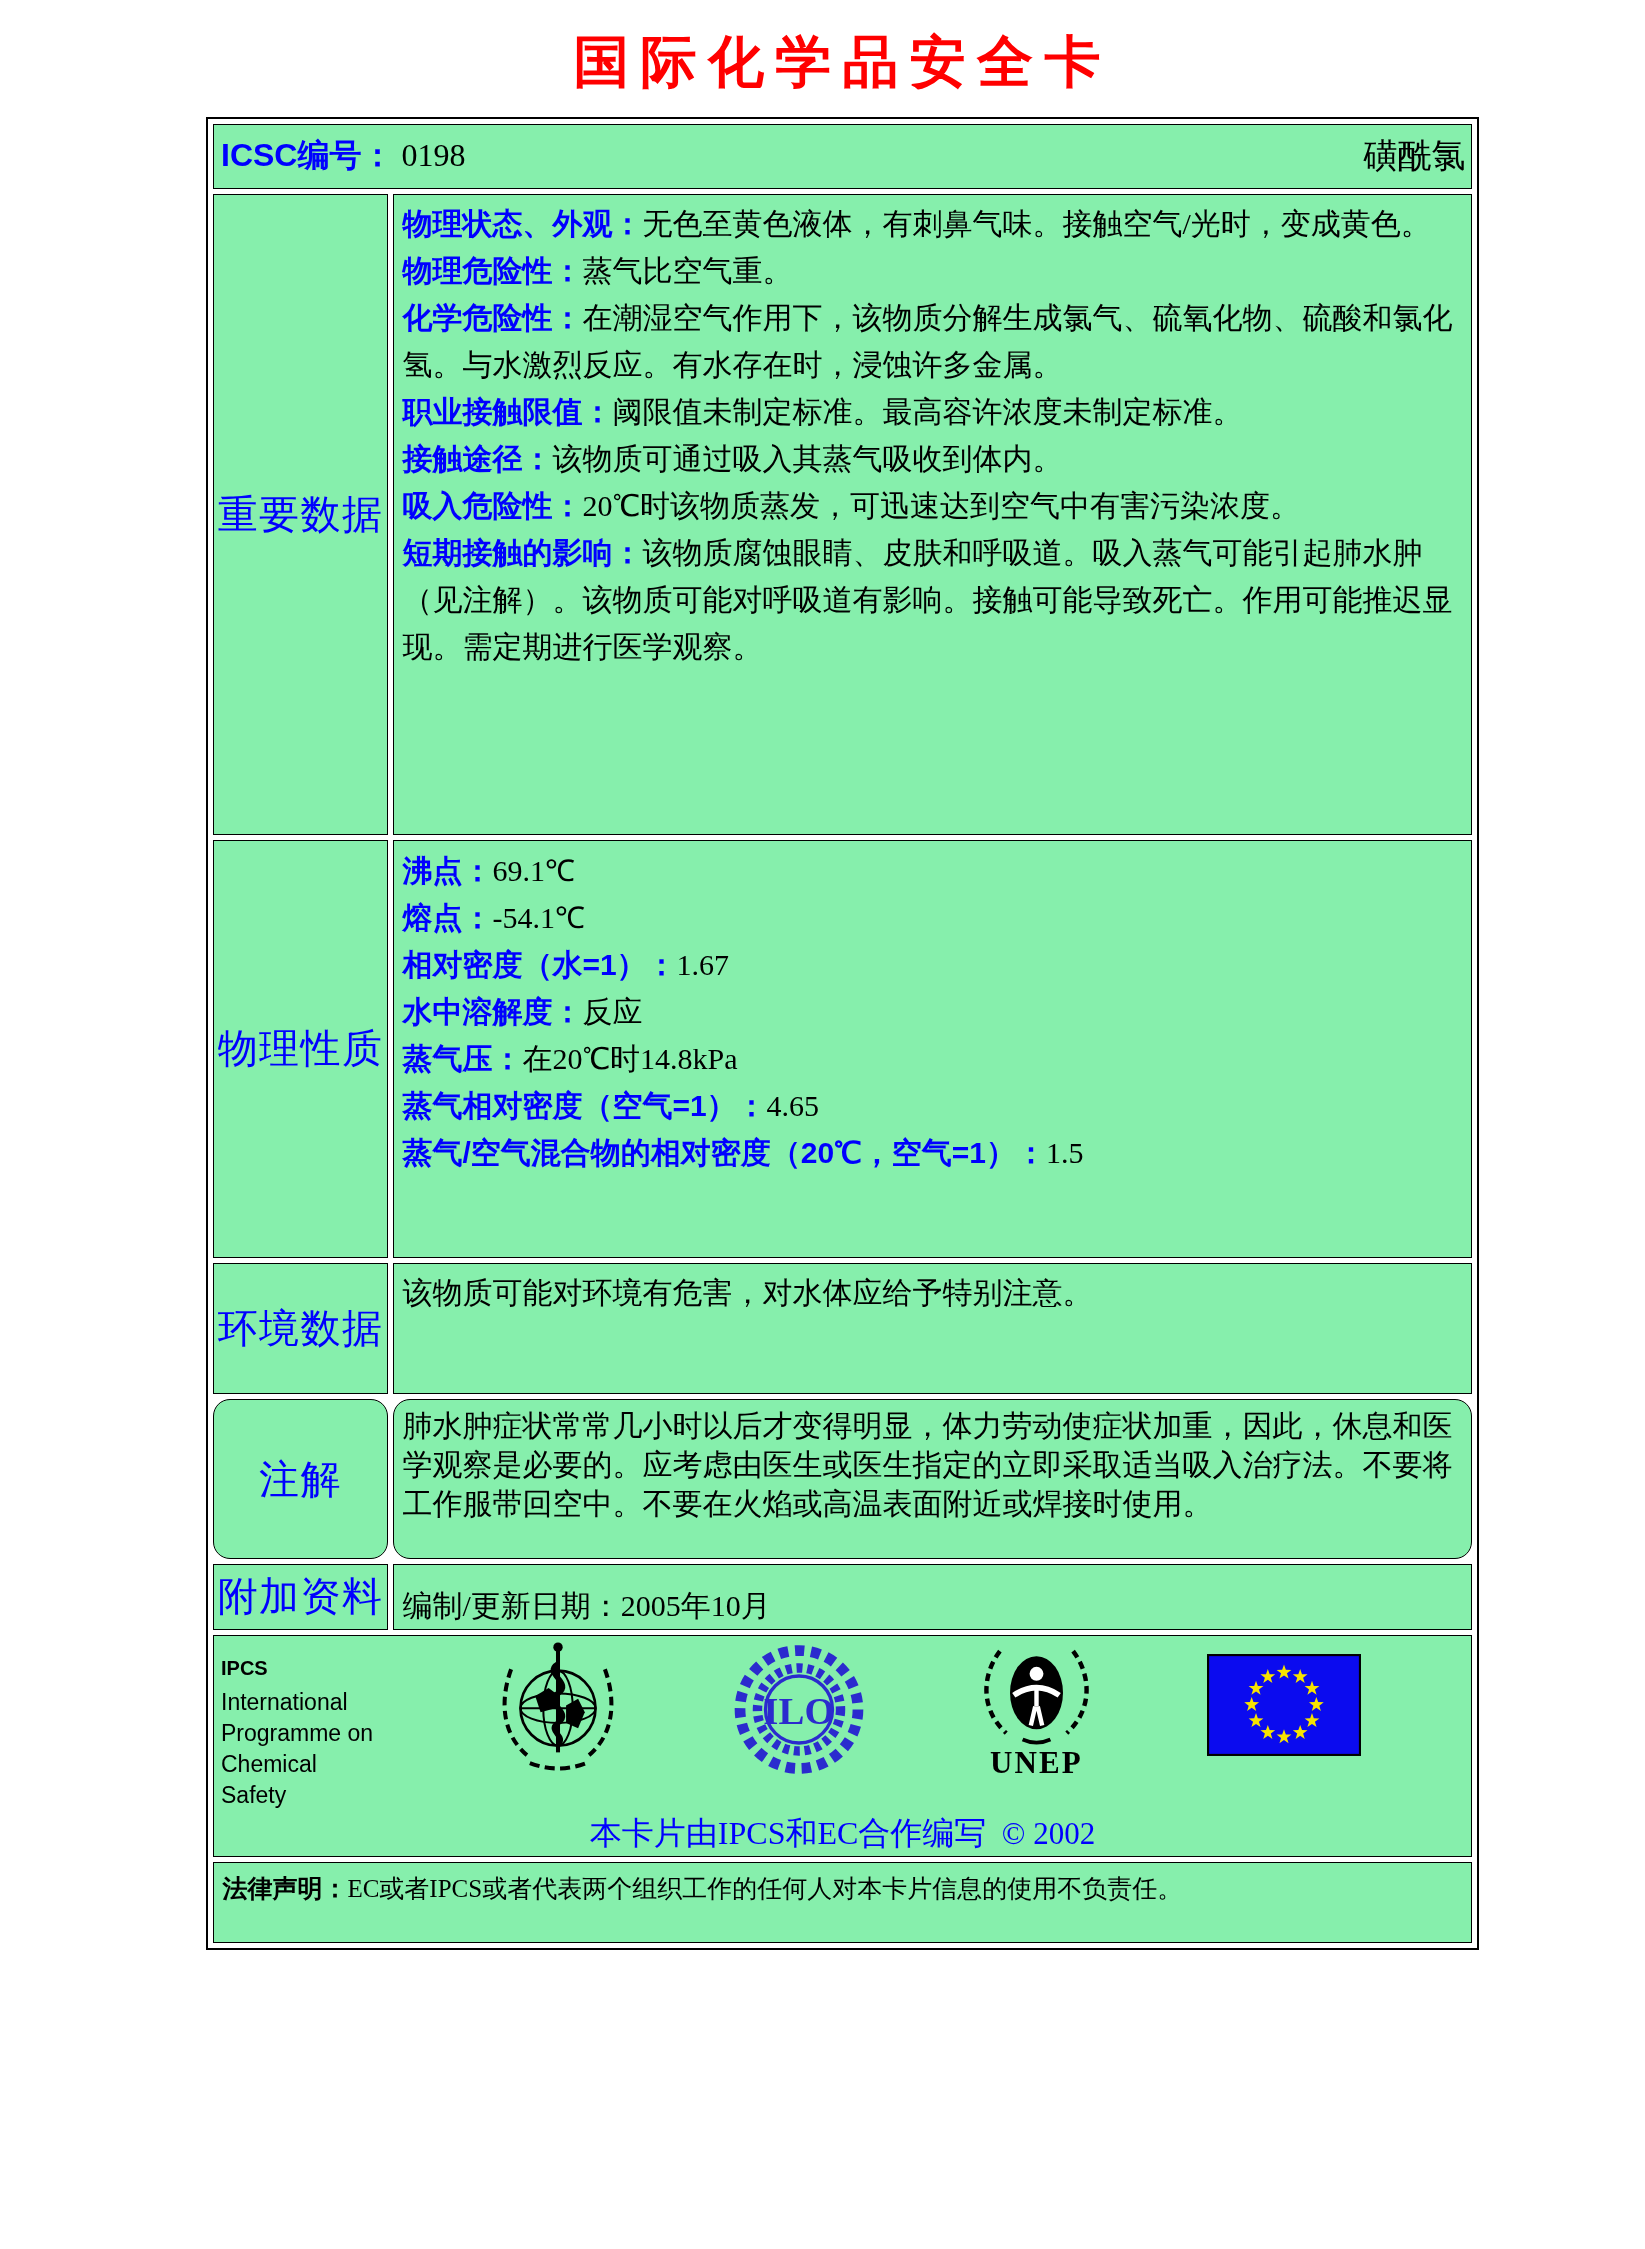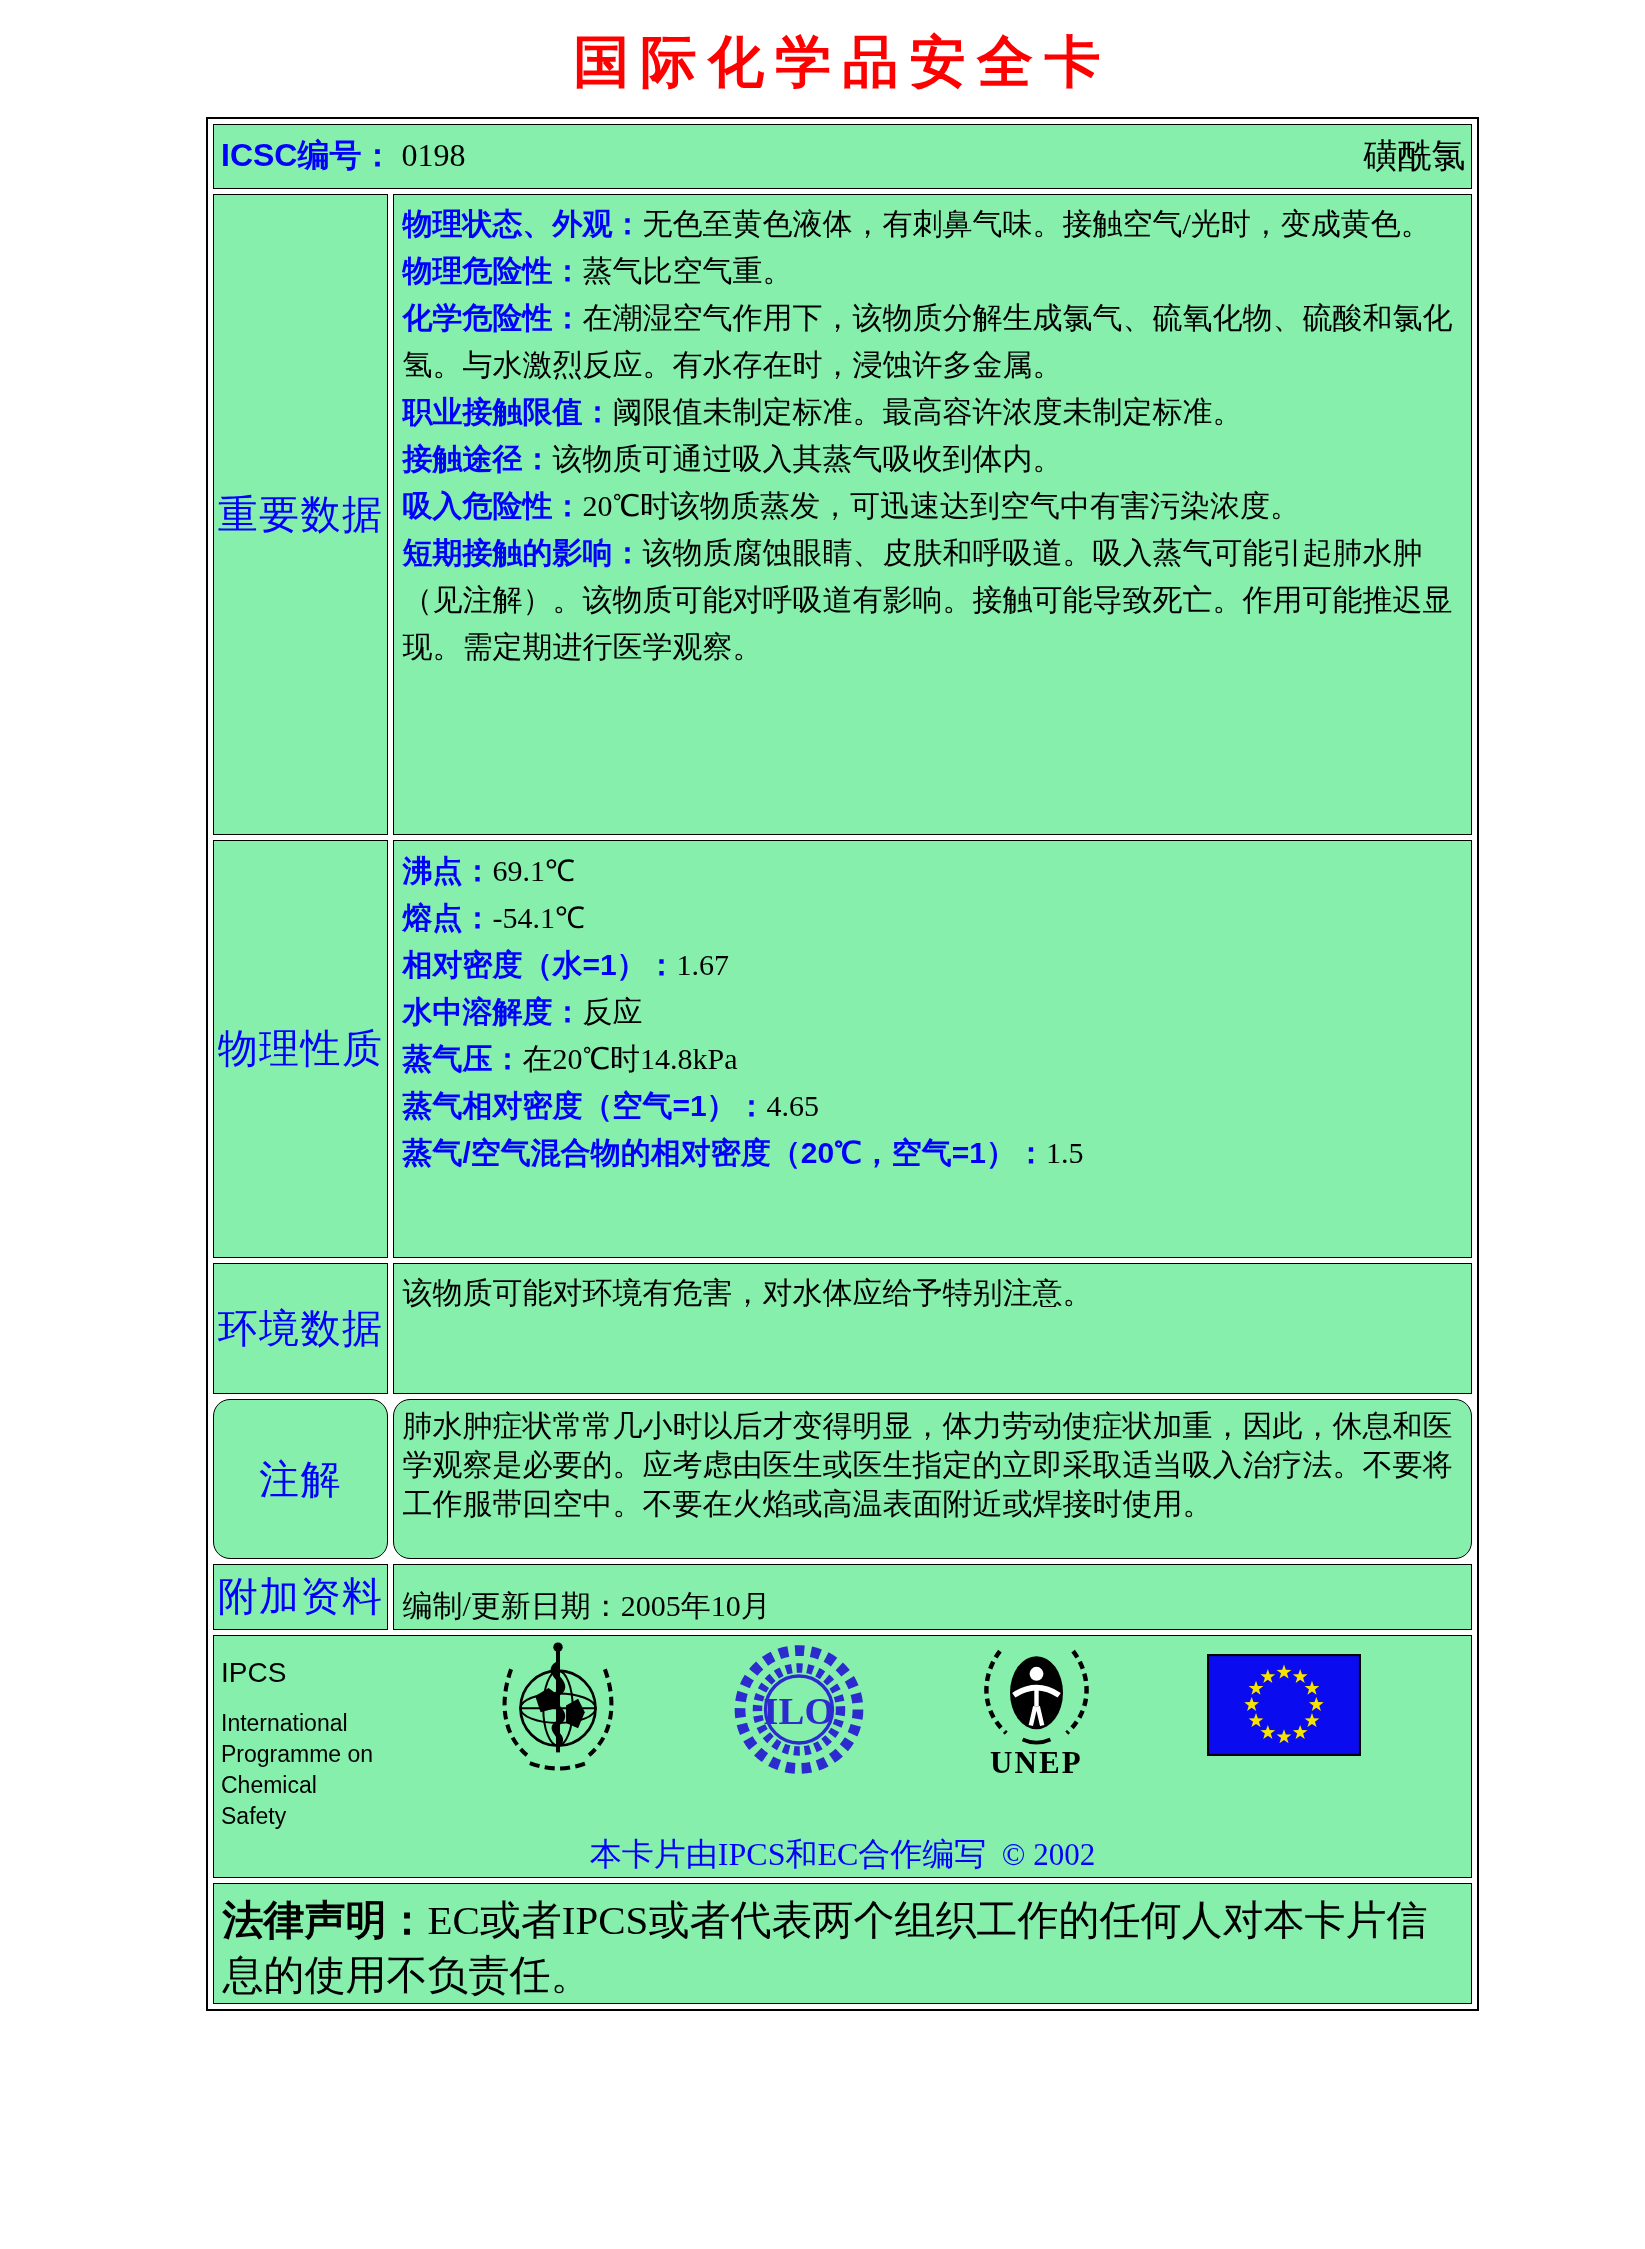--- a/index.html
+++ b/index.html
@@ -47,32 +47,32 @@
   .row-env       td { height:124px; }
   .row-notes     td { height:152px;border-radius:17px; }
   .row-notes td.content-cell { line-height:39px; }
   .row-extra     td { height:41px; }
   .row-extra td.content-cell { vertical-align:middle; padding-top:17px; }
 
   
   td.logos-cell { height:184px; }
   .logos-flex { display:flex; align-items:flex-start; gap:107px; padding:5.6px 0 0 7px; }
   .ipcs-block { flex:none; width:163px; padding-top:15.5px; font-family:"Liberation Sans", sans-serif; }
-  .ipcs-title { font-size:28px; font-weight:normal; margin-bottom:19px; }
+  .ipcs-title { font-size:20px; font-weight:bold; margin-bottom:7px; }
   .ipcs-line  { font-size:23px; line-height:31px; }
   .logo { flex:none; }
   .eu-wrap { margin-top:12.7px; }
   .unep-block { flex:none; width:127px; text-align:center; }
   .unep-text { font-family:"Liberation Serif", serif; font-weight:bold; font-size:31px; letter-spacing:2.1px; margin-top:-4.2px; }
   .caption { text-align:center; margin-top:1.4px; color:#0000FF; }
   .caption-bold { font-weight:normal; font-size:32px; }
   .caption-year { font-weight:normal; font-size:31px; margin-left:15.5px; }
 
   
-  td.legal-cell { height:70px; font-size:41px; padding:8.4px 7px 0 8.4px; }
+  td.legal-cell { height:70px; font-size:25px; padding:8.4px 7px 0 8.4px; }
   .legal-label { font-family:"Liberation Sans", sans-serif; font-weight:bold; color:#000; }
 </style>
 </head>
 <body>
 
 <div class="title">国际化学品安全卡</div>
 
 <table class="card">
   <colgroup>
       <col class="c1">

